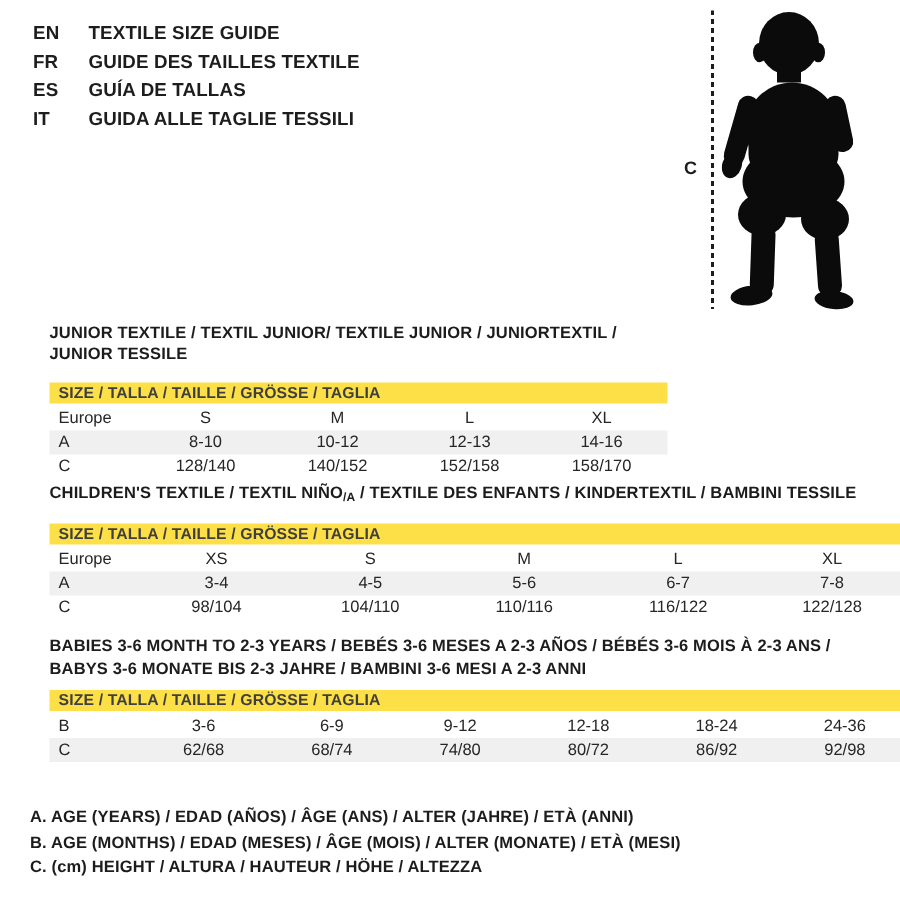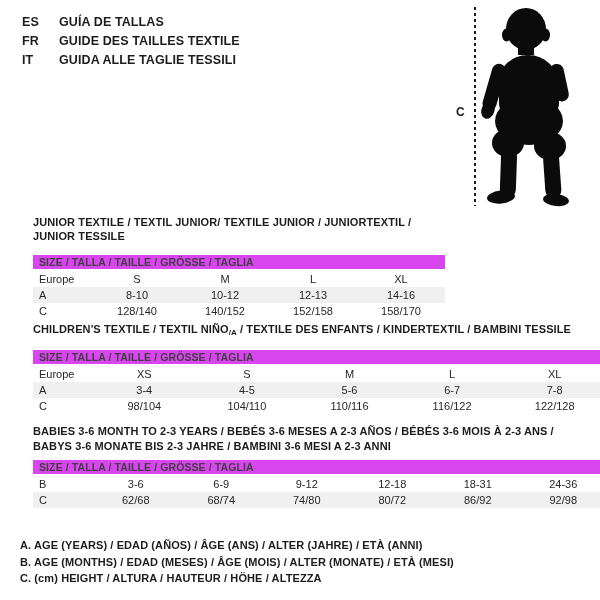--- a/index.html
+++ b/index.html
@@ -27,43 +27,47 @@
   .sec-junior{top:215px;width:412px;}
   .sec-children{top:322px;width:573px;}
   .sec-babies{top:424px;width:573px;}
   .sec-title{font-weight:bold;font-size:11px;line-height:14px;letter-spacing:.1px;color:#1c1c1c;}
   .sec-junior .sec-title{margin-bottom:12px;}
   .sec-children .sec-title{margin-bottom:10px;}
   .sec-babies .sec-title{line-height:15px;margin-bottom:6px;}
   .sub{font-size:8px;vertical-align:-2px;}
 
   .size-bar{
-    height:14px;line-height:14px;background:#d946ef;color:#3f3f3f;
+    height:14px;line-height:14px;background:#fde047;color:#3f3f3f;
     font-weight:bold;font-size:10.5px;padding-left:6px;margin-bottom:2px;letter-spacing:.1px;
   }
   .trow{display:flex;height:16px;line-height:16px;font-size:11px;color:#262626;}
   .trow.shaded{background:#f0f0f0;}
   .tlabel{flex:0 0 60px;width:60px;padding-left:6px;box-sizing:border-box;}
   .tcell{flex:1;text-align:center;}
 
   
   .footnotes{left:20px;top:537px;}
   .footnote{font-weight:bold;font-size:11px;line-height:16.5px;letter-spacing:.1px;color:#1c1c1c;}
 </style>
 </head>
 <body>
 
 <div class="abs lang-legend">
   <div class="lang-row">
-    <span class="lang-code">ES</span>
-    <span>GUÍA DE TALLAS</span>
+    <span class="lang-code">EN</span>
+    <span>TEXTILE SIZE GUIDE</span>
   </div>
   <div class="lang-row">
     <span class="lang-code">FR</span>
     <span>GUIDE DES TAILLES TEXTILE</span>
+  </div>
+  <div class="lang-row">
+    <span class="lang-code">ES</span>
+    <span>GUÍA DE TALLAS</span>
   </div>
   <div class="lang-row">
     <span class="lang-code">IT</span>
     <span>GUIDA ALLE TAGLIE TESSILI</span>
   </div>
 </div>
 
 <div class="abs height-line"></div>
 <div class="abs height-label">C</div>
 <svg class="abs silhouette" width="92" height="201" viewBox="0 0 92 201" xmlns="http://www.w3.org/2000/svg">
@@ -148,21 +152,21 @@
     <div>BABIES 3-6 MONTH TO 2-3 YEARS / BEBÉS 3-6 MESES A 2-3 AÑOS / BÉBÉS 3-6 MOIS À 2-3 ANS /</div>
     <div>BABYS 3-6 MONATE BIS 2-3 JAHRE / BAMBINI 3-6 MESI A 2-3 ANNI</div>
   </div>
   <div class="size-bar">SIZE / TALLA / TAILLE / GRÖSSE / TAGLIA</div>
   <div class="trow">
     <div class="tlabel">B</div>
     <div class="tcell">3-6</div>
     <div class="tcell">6-9</div>
     <div class="tcell">9-12</div>
     <div class="tcell">12-18</div>
-    <div class="tcell">18-31</div>
+    <div class="tcell">18-24</div>
     <div class="tcell">24-36</div>
   </div>
   <div class="trow shaded">
     <div class="tlabel">C</div>
     <div class="tcell">62/68</div>
     <div class="tcell">68/74</div>
     <div class="tcell">74/80</div>
     <div class="tcell">80/72</div>
     <div class="tcell">86/92</div>
     <div class="tcell">92/98</div>

